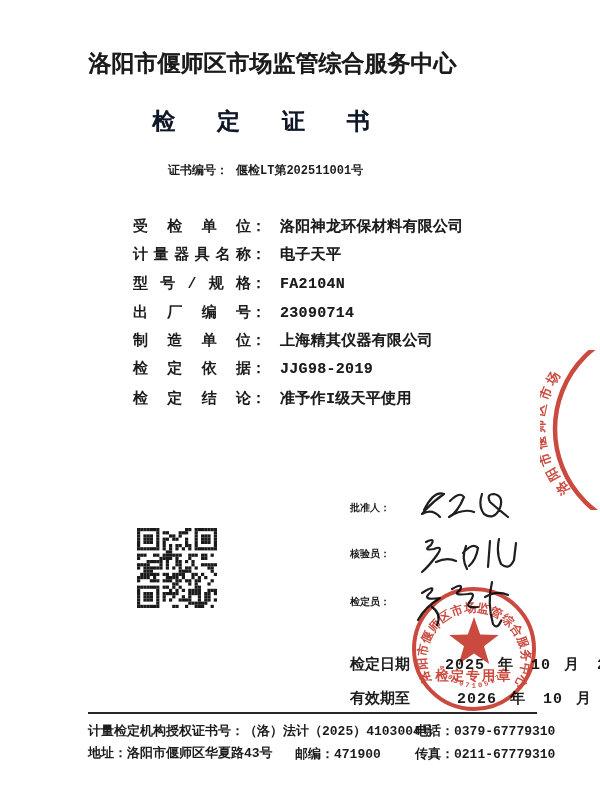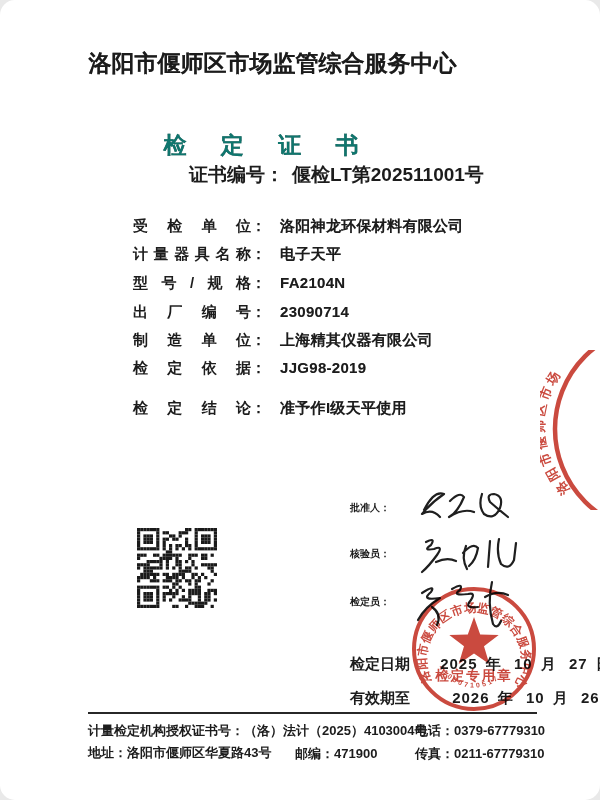--- a/index.html
+++ b/index.html
@@ -1,35 +1,34 @@
 <!DOCTYPE html>
 <html><head>
 <meta charset="utf-8">
 <style>
   html,body{margin:0;padding:0;background:#e9e9e9;}
   #page{
     position:relative;width:600px;height:800px;margin:0 auto;
     background:#ffffff;overflow:hidden;
-    font-family:Liberation Sans, sans-serif;
+    font-family:Liberation Mono, monospace;
     color:#1c1c1c;
-    border-radius:15px;
   }
   .abs{position:absolute;}
   
   .org-title{
     left:0;top:48px;width:545px;text-align:center;
     font-size:23px;font-weight:700;letter-spacing:0px;color:#1b1b1b;
     text-shadow:0 0 .5px rgba(0,0,0,.55);
   }
   .doc-title{
     left:0;top:106px;width:522px;text-align:center;
     font-size:23px;font-weight:700;letter-spacing:14px;text-indent:14px;
-    color:#0f766e;text-shadow:0 0 .5px rgba(0,0,0,.55);margin-top:24px;
+    color:#0f172a;text-shadow:0 0 .5px rgba(0,0,0,.55);
   }
-  .cert-line{left:189px;top:162px;font-size:19px;font-weight:700;}
+  .cert-line{left:168px;top:162px;font-size:12px;font-weight:700;}
   .cert-line .v{margin-left:8px;font-weight:600;}
   
   .frow{left:133px;height:20px;font-size:15px;white-space:nowrap;}
   .flabel{
     display:inline-block;width:118px;font-weight:700;
     text-align:justify;text-align-last:justify;text-justify:inter-character;
     vertical-align:top;
   }
   .fcolon{font-weight:700;margin-right:14px;}
   .fvalue{font-weight:600;letter-spacing:.3px;text-shadow:0 0 .4px rgba(0,0,0,.4);}
@@ -71,21 +70,21 @@
   </div>
   <div class="abs frow" style="top:303px">
     <span class="flabel">出厂编号</span><span class="fcolon">：</span><span class="fvalue">23090714</span>
   </div>
   <div class="abs frow" style="top:331px">
     <span class="flabel">制造单位</span><span class="fcolon">：</span><span class="fvalue">上海精其仪器有限公司</span>
   </div>
   <div class="abs frow" style="top:359px">
     <span class="flabel">检定依据</span><span class="fcolon">：</span><span class="fvalue">JJG98-2019</span>
   </div>
-  <div class="abs frow" style="top:399px">
+  <div class="abs frow" style="top:389px">
     <span class="flabel">检定结论</span><span class="fcolon">：</span><span class="fvalue">准予作I级天平使用</span>
   </div>
 
   <svg id="qr-svg" class="abs" style="left:137px;top:528px" width="80" height="80">
       <rect x="0.00" y="0.00" width="3.20" height="3.20" fill="#1a1a1a"></rect>
       <rect x="3.20" y="0.00" width="3.20" height="3.20" fill="#1a1a1a"></rect>
       <rect x="6.40" y="0.00" width="3.20" height="3.20" fill="#1a1a1a"></rect>
       <rect x="9.60" y="0.00" width="3.20" height="3.20" fill="#1a1a1a"></rect>
       <rect x="12.80" y="0.00" width="3.20" height="3.20" fill="#1a1a1a"></rect>
       <rect x="16.00" y="0.00" width="3.20" height="3.20" fill="#1a1a1a"></rect>

